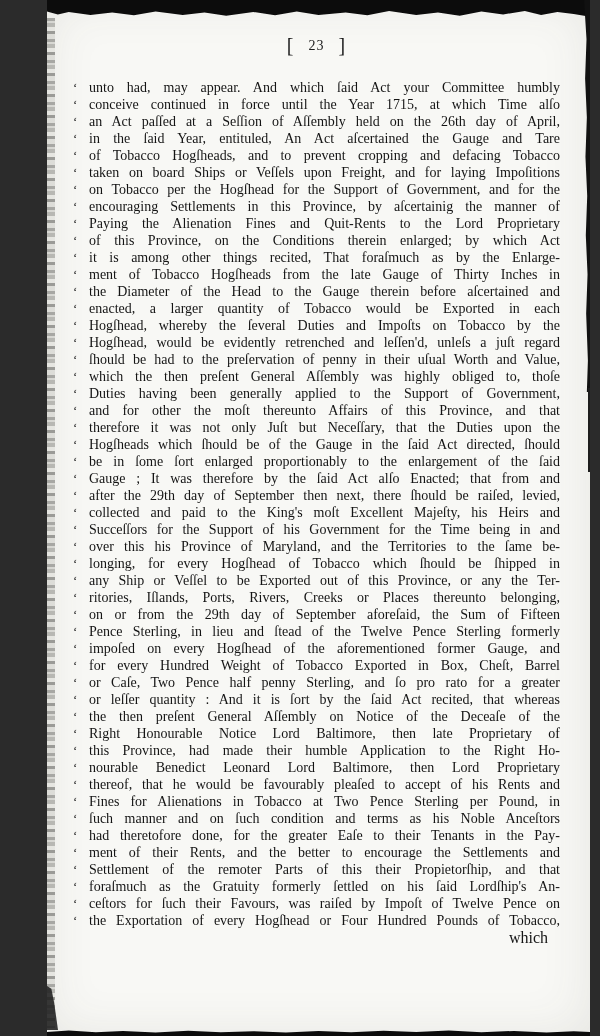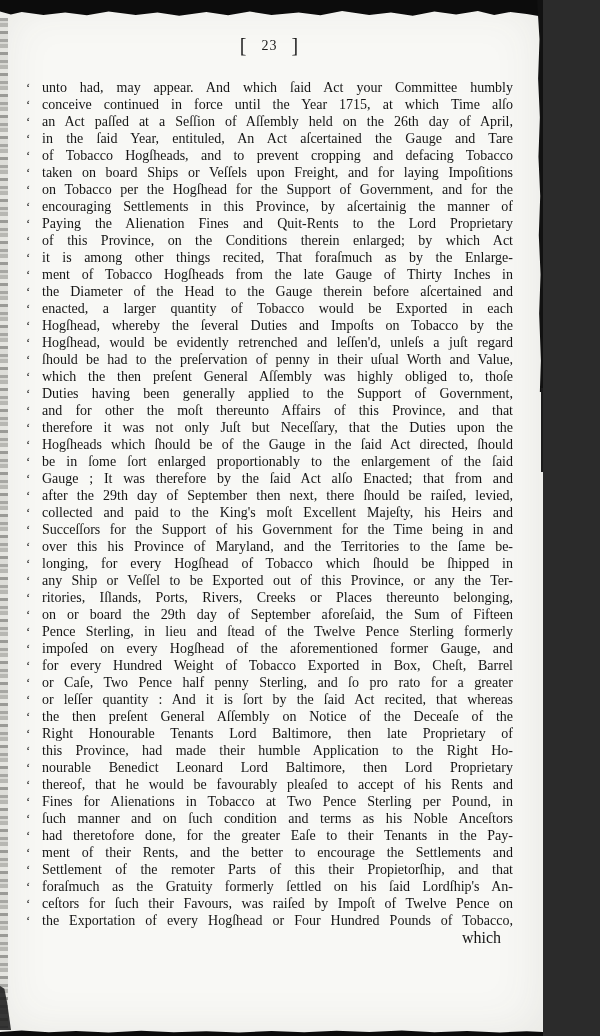--- a/index.html
+++ b/index.html
@@ -4,20 +4,21 @@
 <style>
   html, body { margin: 0; padding: 0; background: #2b2b2b; }
   .scan {
     position: relative;
     width: 543px; height: 1036px;
     background: #f8f8f5;
     overflow: hidden;
     font-family: "Liberation Serif", "DejaVu Serif", serif;
     color: #141414;
     box-shadow: inset 0 0 50px rgba(70,70,60,0.10);
+    margin-left: 47px;
   }
   
   .top-edge {
     position: absolute; top: 0; left: 0; right: 0; height: 24px;
     background: #0c0c0c; z-index: 3;
     clip-path: polygon(0 0,100% 0,100% 70%,97% 58%,94% 50%,91% 62%,88% 46%,84% 60%,
       80% 48%,76% 66%,72% 52%,68% 62%,63% 46%,59% 64%,55% 52%,50% 62%,46% 48%,
       42% 64%,38% 50%,33% 66%,29% 52%,25% 62%,20% 48%,16% 64%,12% 52%,8% 62%,
       4% 50%,2% 60%,0 48%);
   }
@@ -212,21 +213,21 @@
         <div class="line">
           <span class="q">‘</span>
           <span class="t"><span>any Ship or Veſſel to be Exported out of this Province, or any the Ter-</span></span>
         </div>
         <div class="line">
           <span class="q">‘</span>
           <span class="t"><span>ritories, Iſlands, Ports, Rivers, Creeks or Places thereunto belonging,</span></span>
         </div>
         <div class="line">
           <span class="q">‘</span>
-          <span class="t"><span>on or board the 29th day of </span><span class="it">September</span><span> aforeſaid, the Sum of </span><span class="it">Fifteen</span></span>
+          <span class="t"><span>on or from the 29th day of </span><span class="it">September</span><span> aforeſaid, the Sum of </span><span class="it">Fifteen</span></span>
         </div>
         <div class="line">
           <span class="q">‘</span>
           <span class="t"><span class="it">Pence</span><span> Sterling, in lieu and ſtead of the </span><span class="it">Twelve Pence</span><span> Sterling formerly</span></span>
         </div>
         <div class="line">
           <span class="q">‘</span>
           <span class="t"><span>impoſed on every Hogſhead of the aforementioned former Gauge, and</span></span>
         </div>
         <div class="line">
@@ -240,21 +241,21 @@
         <div class="line">
           <span class="q">‘</span>
           <span class="t"><span>or leſſer quantity :  And it is ſort by the ſaid Act recited, that whereas</span></span>
         </div>
         <div class="line">
           <span class="q">‘</span>
           <span class="t"><span>the then preſent General Aſſembly on Notice of the Deceaſe of the</span></span>
         </div>
         <div class="line">
           <span class="q">‘</span>
-          <span class="t"><span>Right Honourable </span><span class="it">Tenants</span><span> Lord </span><span class="it">Baltimore</span><span>, then late Proprietary of</span></span>
+          <span class="t"><span>Right Honourable </span><span class="it">Notice</span><span> Lord </span><span class="it">Baltimore</span><span>, then late Proprietary of</span></span>
         </div>
         <div class="line">
           <span class="q">‘</span>
           <span class="t"><span>this Province, had made their humble Application to the Right Ho-</span></span>
         </div>
         <div class="line">
           <span class="q">‘</span>
           <span class="t"><span>nourable </span><span class="it">Benedict Leonard</span><span> Lord </span><span class="it">Baltimore</span><span>, then Lord Proprietary</span></span>
         </div>
         <div class="line">

